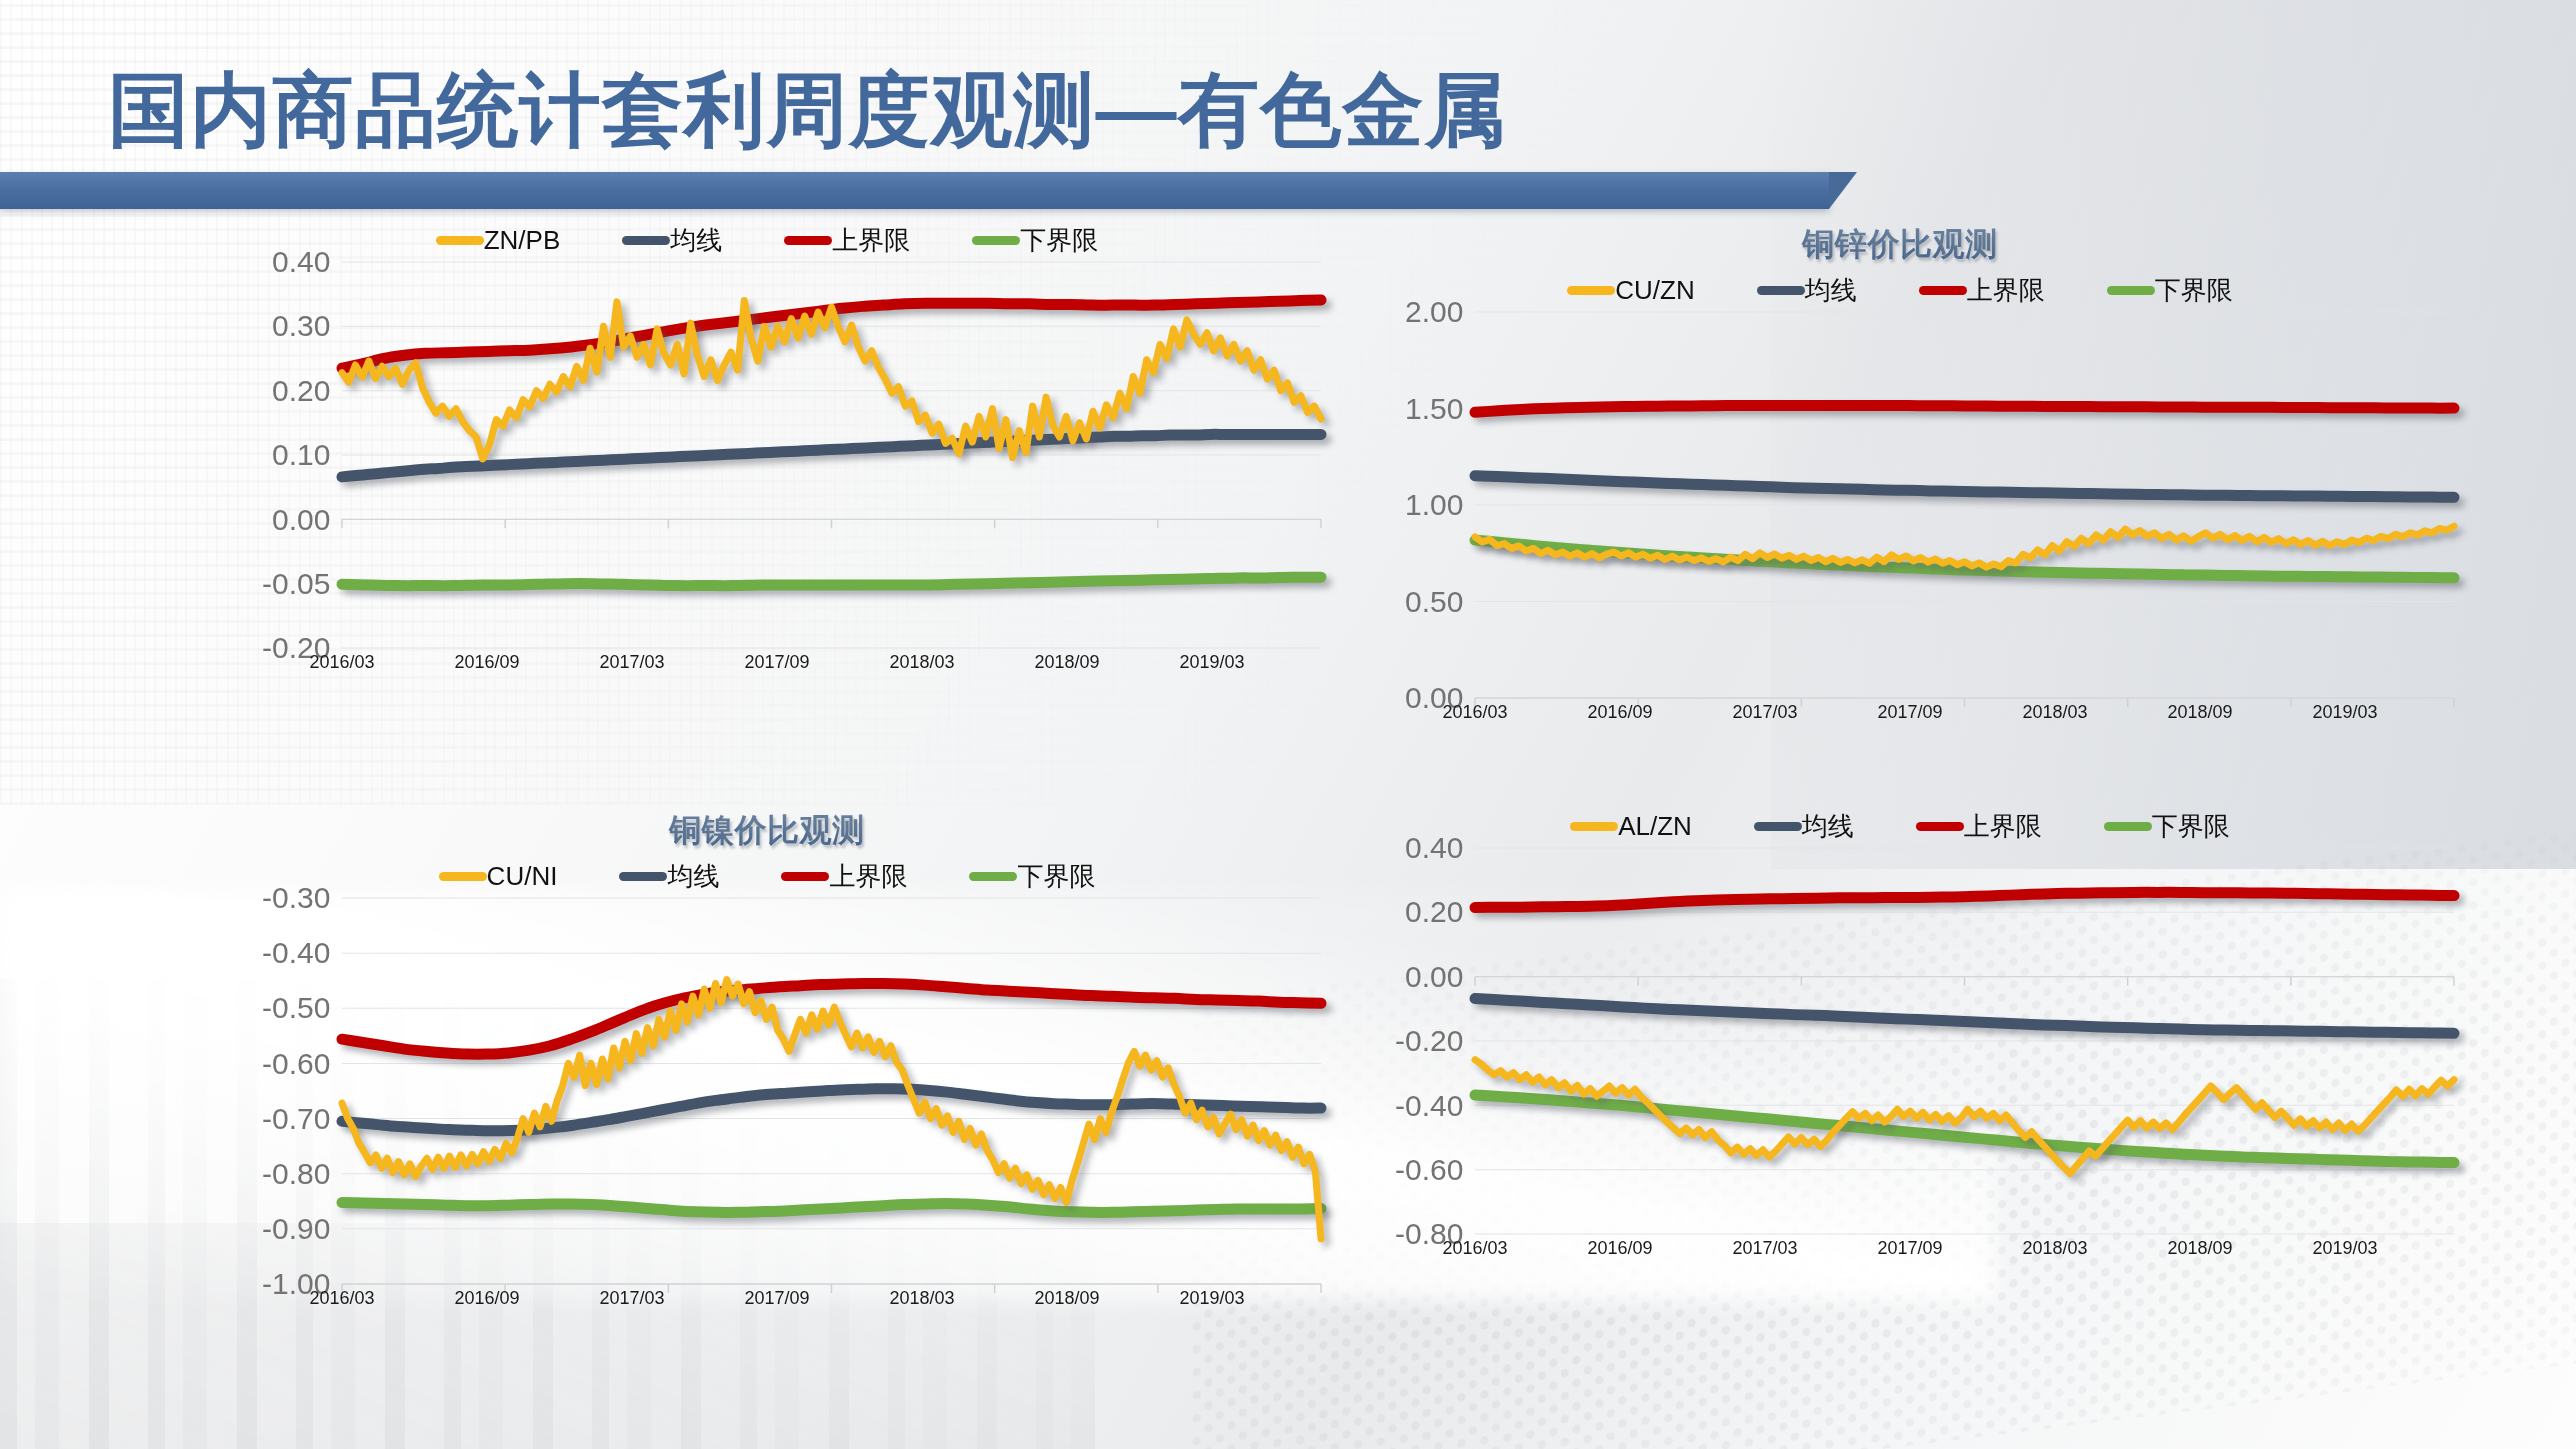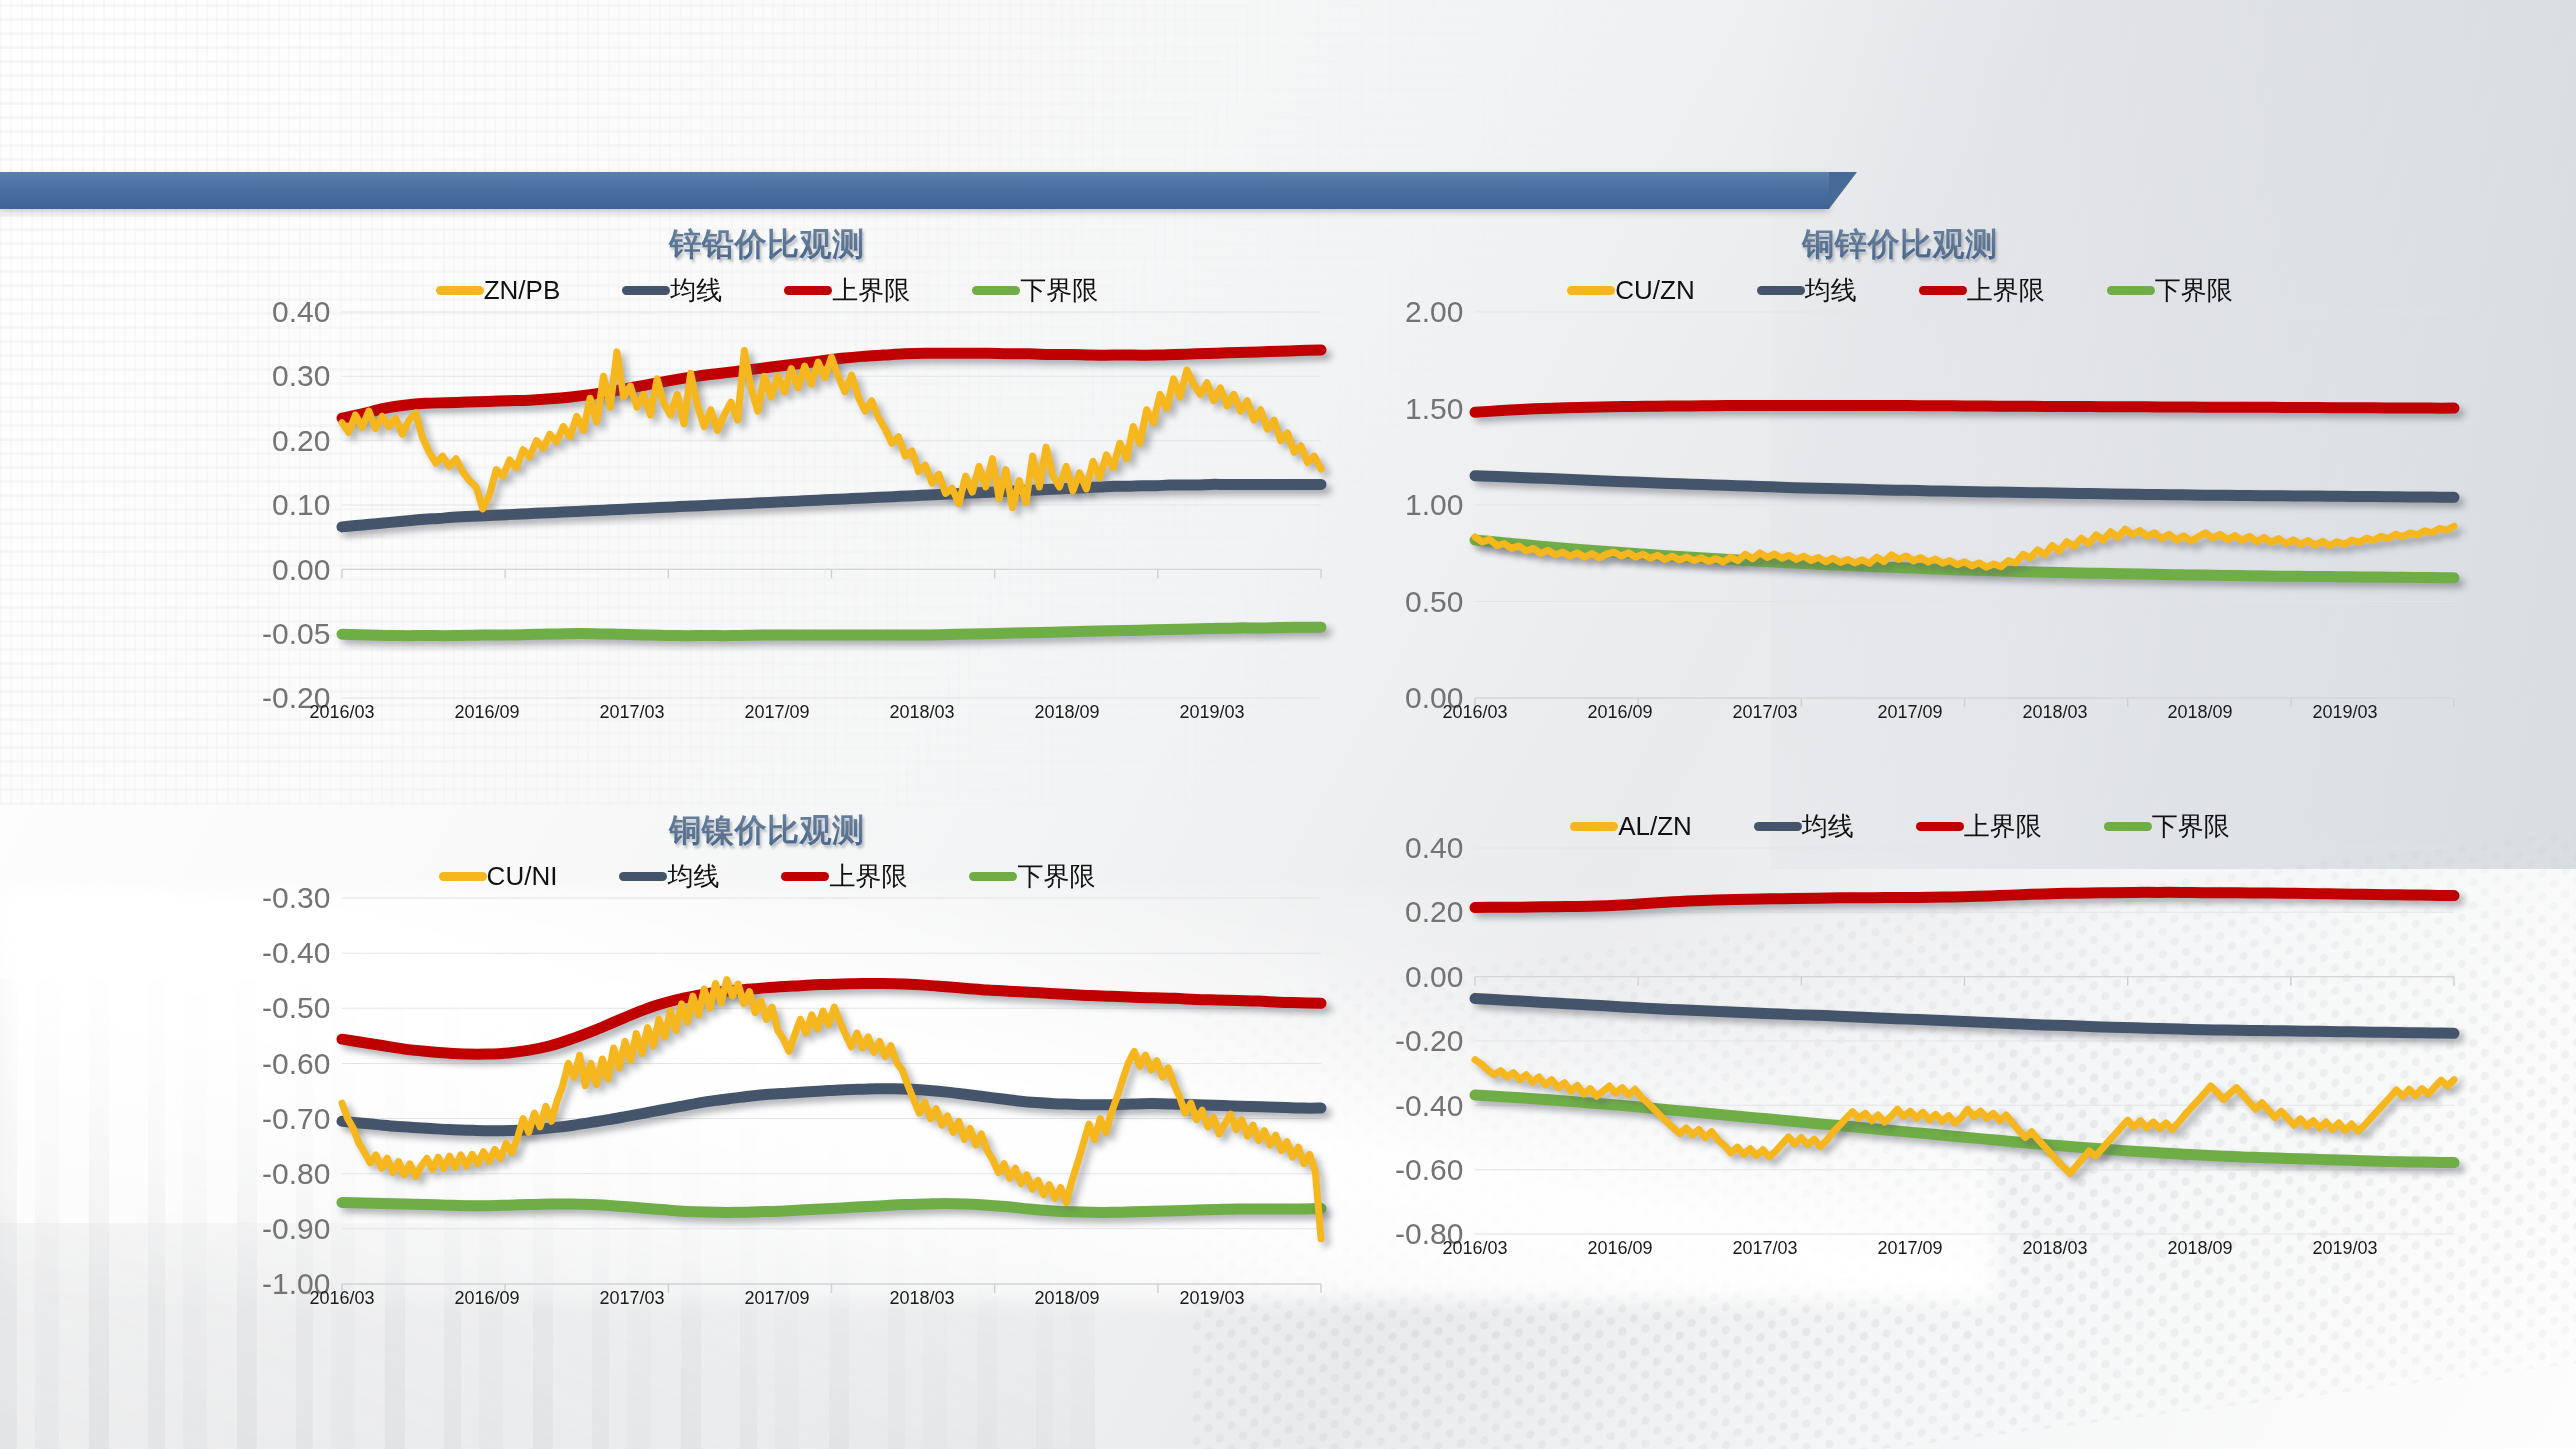--- a/index.html
+++ b/index.html
@@ -128,25 +128,25 @@
 
 <div class="bg-base"></div>
 <div class="bg-doc"></div>
 <div class="bg-shade-r"></div>
 <div class="bg-city"></div>
 <div class="bg-hex"></div>
 <div class="bg-sheen"></div>
 
 <div class="title-wrap">
   <div class="title-bar"></div>
+  <div class="page-title">国内商品统计套利周度观测—有色金属</div>
 </div>
 
 <div class="charts">
   <div class="chart c1">
-      <div class="chart-title">锌铅价比观测</div>
       <div class="legend">
         <div class="lg-item">
           <span class="lg-swatch" style="background: rgb(245, 183, 29);"></span>
           <span class="lg-label">ZN/PB</span>
         </div>
         <div class="lg-item">
           <span class="lg-swatch" style="background: rgb(68, 84, 106);"></span>
           <span class="lg-label">均线</span>
         </div>
         <div class="lg-item">

